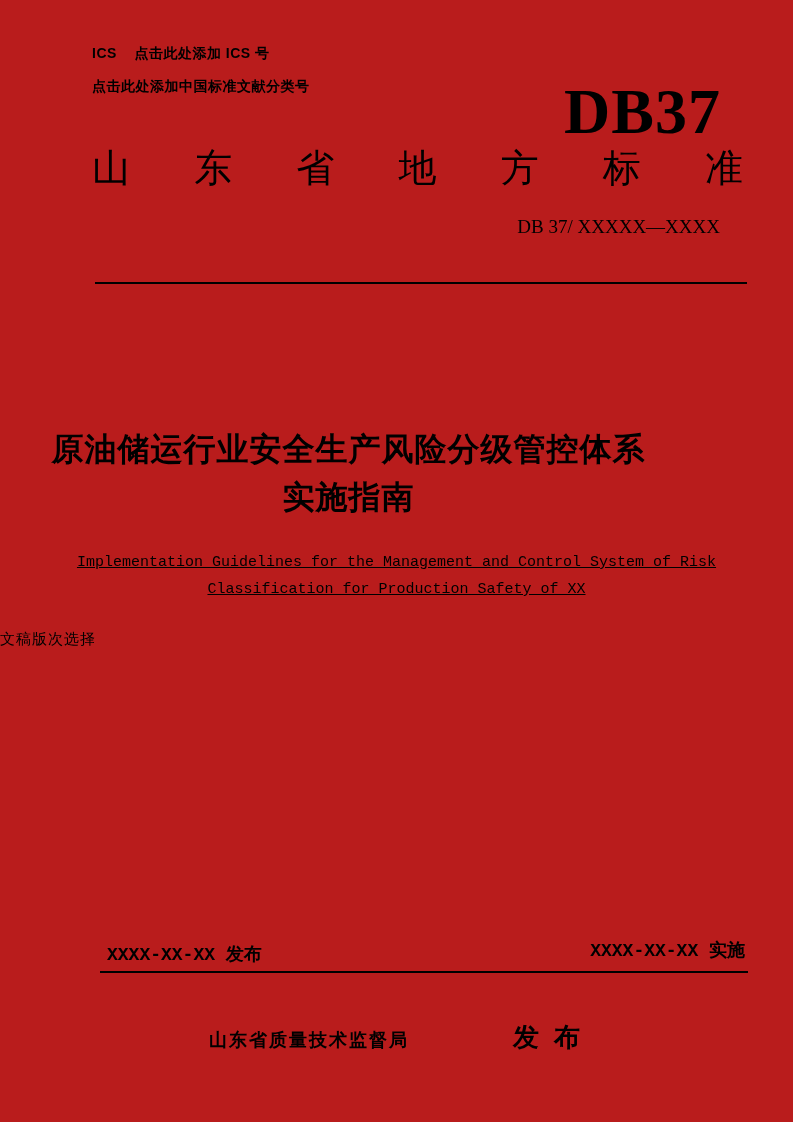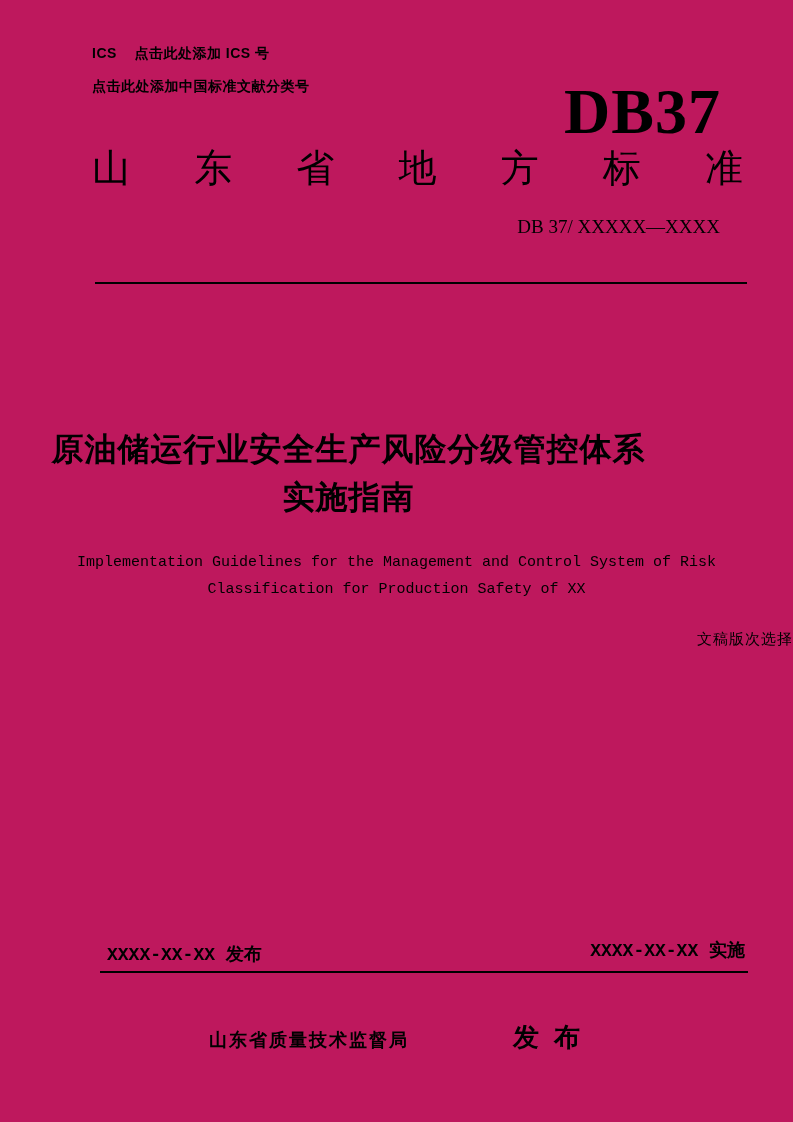--- a/index.html
+++ b/index.html
@@ -1,20 +1,20 @@
 <!DOCTYPE html>
 <html><head>
 <meta charset="utf-8">
 <style>
   html,body{margin:0;padding:0;background:#e8e8e8;}
   .page{
     position:relative;
     width:793px;height:1122px;
     margin:0 auto;
-    background:#be185d;
+    background:#b91c1c;
     font-family:"Liberation Sans","DejaVu Sans",sans-serif;
     color:#000;
     overflow:hidden;
   }
   .abs{position:absolute;}
   .ics-line1{
     left:92px;top:45px;
     font-size:14px;font-weight:bold;
     white-space:pre;
     letter-spacing:0.5px;
@@ -55,24 +55,25 @@
     font-size:32px;font-weight:bold;
     line-height:48px;
     letter-spacing:1px;
   }
   .subtitle-en{
     left:0;top:549px;width:793px;
     text-align:center;
     font-family:"Liberation Mono","DejaVu Sans Mono",monospace;
     font-size:15px;
     line-height:27px;
+    text-decoration:underline;
   }
   .version-note{
     left:0;top:630px;width:793px;
-    text-align:right;
+    text-align:left;
     font-family:"Liberation Serif","DejaVu Serif",serif;
     font-size:15px;
     letter-spacing:1px;
   }
   .date-left{
     left:107px;top:942px;
     font-family:"Liberation Mono","DejaVu Sans Mono",monospace;
     font-size:18px;font-weight:bold;
     white-space:pre;
   }

